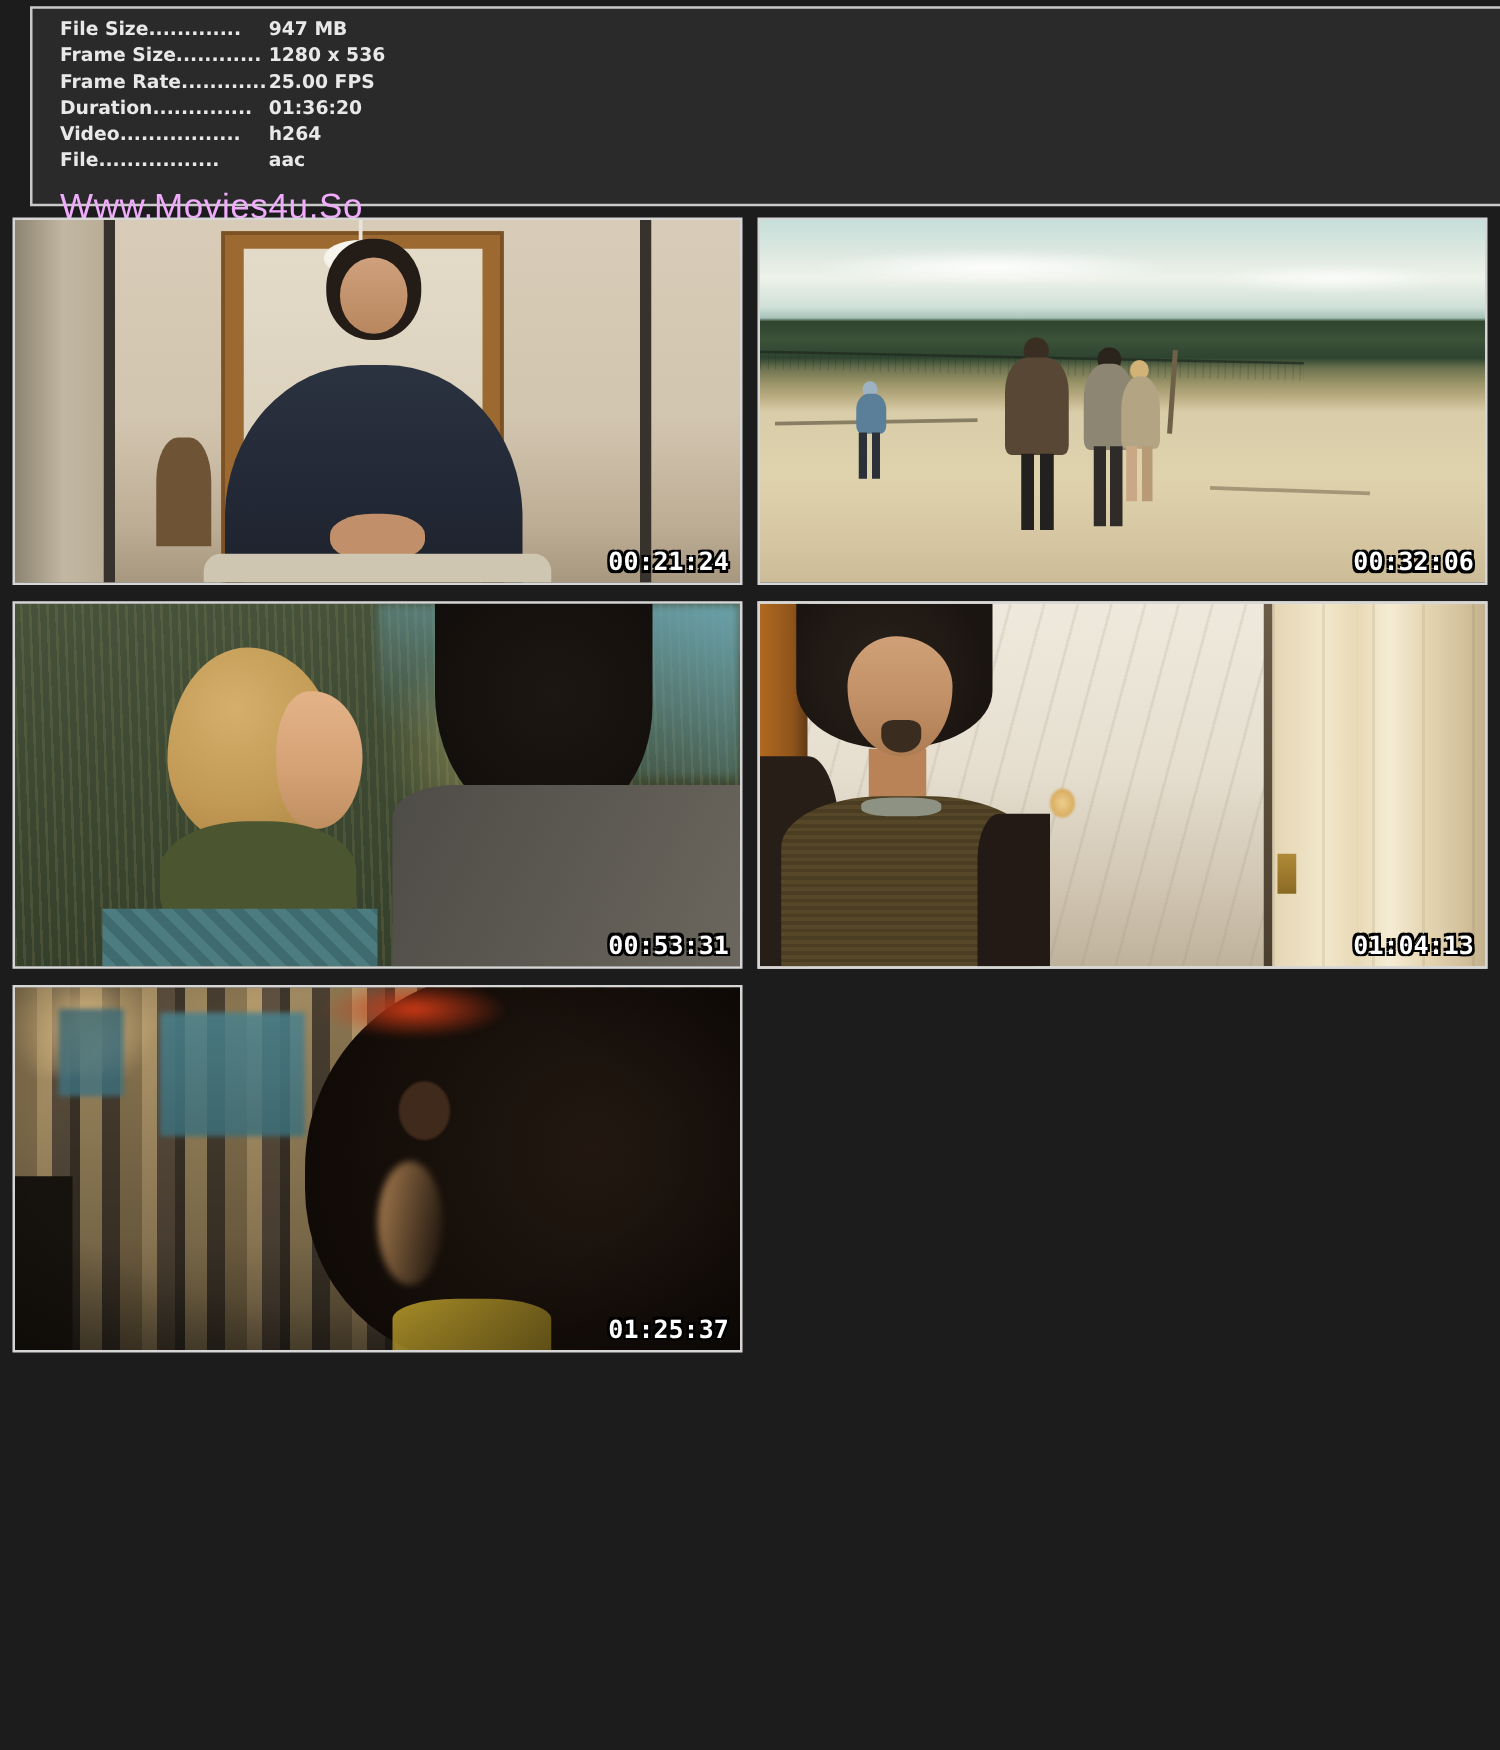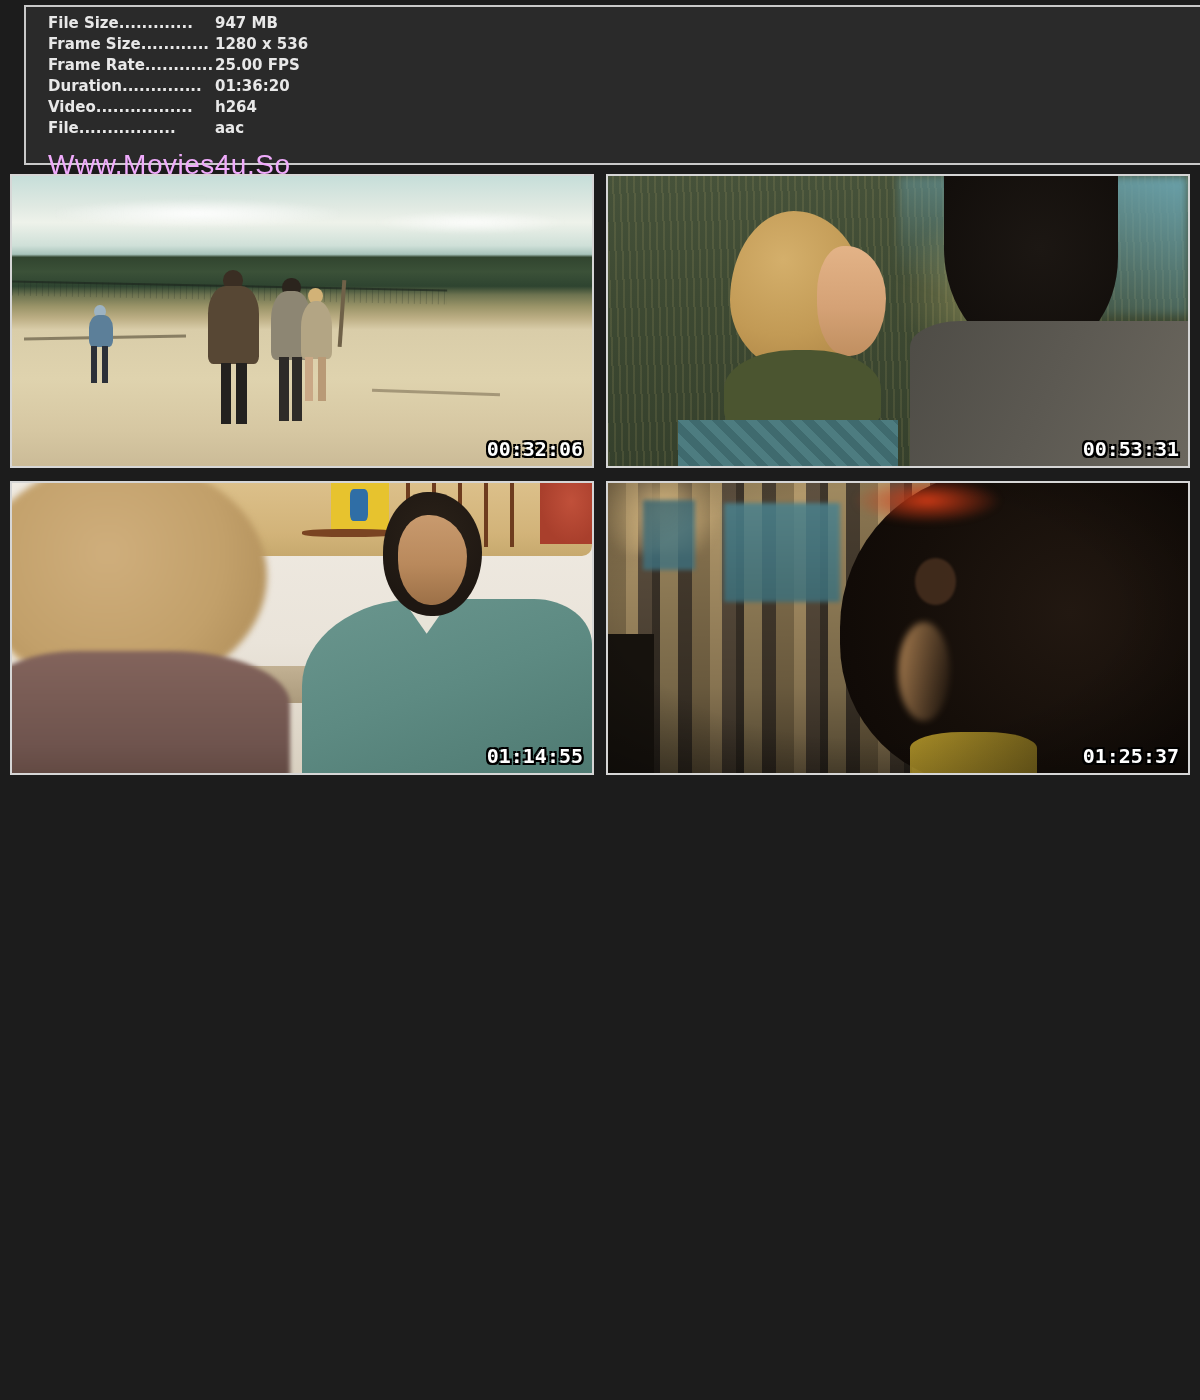--- a/index.html
+++ b/index.html
@@ -173,20 +173,37 @@
   <div class="iline"><span>Frame Rate</span><span>............</span><span class="val">25.00 FPS</span></div>
   <div class="iline"><span>Duration</span><span>..............</span><span class="val">01:36:20</span></div>
   <div class="iline"><span>Video</span><span>.................</span><span class="val">h264</span></div>
   <div class="iline"><span>File</span><span>.................</span><span class="val">aac</span></div>
   <div class="wm">Www.Movies4u.So</div>
 </div>
 
 <div class="grid">
 
 
+  <div class="cell s2">
+    <div class="el s2-gdl"></div>
+    <div class="el s2-barl"></div>
+    <div class="el s2-frame"></div>
+    <div class="el s2-inner"></div>
+    <div class="el s2-barr"></div>
+    <div class="el s2-gdr"></div>
+    <div class="el s2-cord"></div>
+    <div class="el s2-lamp"></div>
+    <div class="el s2-chair"></div>
+    <div class="el s2-torso"></div>
+    <div class="el s2-head"></div>
+    <div class="el s2-face"></div>
+    <div class="el s2-hands"></div>
+    <div class="el s2-seat"></div>
+    <span class="ts">00:21:24</span>
+  </div>
 
   <div class="cell s3">
     <div class="el s3-cloud"></div>
     <div class="el s3-cloud2"></div>
     <div class="el s3-net"></div>
     <div class="el s3-pole"></div>
     <div class="el s3-wood"></div>
     <div class="el s3-wood2"></div>
     <div class="el s3-p1h"></div>
     <div class="el s3-p1"></div>
@@ -209,38 +226,38 @@
     <div class="el s5-reeds"></div>
     <div class="el s5-hair"></div>
     <div class="el s5-face"></div>
     <div class="el s5-scarf"></div>
     <div class="el s5-coat"></div>
     <div class="el s5-mhead"></div>
     <div class="el s5-shoulder"></div>
     <span class="ts">00:53:31</span>
   </div>
 
-
-  <div class="cell s7">
-    <div class="el s7-tap"></div>
-    <div class="el s7-ay"></div>
-    <div class="el s7-af"></div>
-    <div class="el s7-strokes"></div>
-    <div class="el s7-sh"></div>
-    <div class="el s7-red"></div>
-    <div class="el s7-sofa"></div>
-    <div class="el s7-shirt"></div>
-    <div class="el s7-collarv"></div>
-    <div class="el s7-head"></div>
-    <div class="el s7-face"></div>
-    <div class="el s7-glow"></div>
-    <div class="el s7-wig"></div>
-    <div class="el s7-wsh"></div>
-    <span class="ts">01:14:55</span>
-  </div>
+  <div class="cell s6">
+    <div class="el s6-marble"></div>
+    <div class="el s6-wood"></div>
+    <div class="el s6-sconce"></div>
+    <div class="el s6-gap"></div>
+    <div class="el s6-rdoor"></div>
+    <div class="el s6-hinge"></div>
+    <div class="el s6-neck"></div>
+    <div class="el s6-hair"></div>
+    <div class="el s6-face"></div>
+    <div class="el s6-goatee"></div>
+    <div class="el s6-jacketl"></div>
+    <div class="el s6-sweater"></div>
+    <div class="el s6-collar"></div>
+    <div class="el s6-jacketr"></div>
+    <span class="ts">01:04:13</span>
+  </div>
+
 
   <div class="cell s8">
     <div class="el s8-glow"></div>
     <div class="el s8-win1"></div>
     <div class="el s8-win2"></div>
     <div class="el s8-block"></div>
     <div class="el s8-head"></div>
     <div class="el s8-rim"></div>
     <div class="el s8-ear"></div>
     <div class="el s8-cheek"></div>

